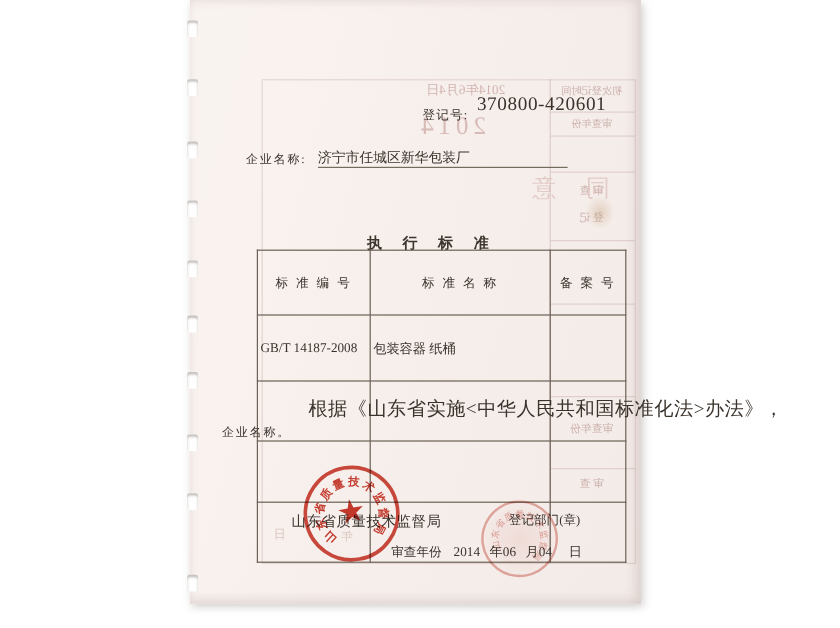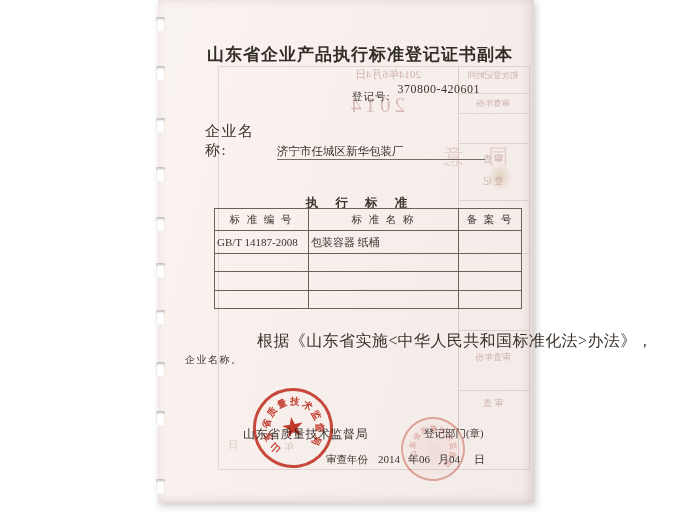--- a/index.html
+++ b/index.html
@@ -45,32 +45,32 @@
   .gmisc2{left:126px;top:440px;font-size:10px;color:rgba(200,168,162,0.6);}
   .stain{position:absolute;left:330px;top:163px;width:24px;height:28px;border-radius:50%;
          background:radial-gradient(rgba(180,140,90,0.30),rgba(180,140,90,0) 70%);z-index:2;}
 
   
   .printed{position:absolute;z-index:3;}
   .title{left:36px;right:8px;top:43px;text-align:center;font-size:17px;font-weight:700;
          letter-spacing:1px;color:#332d27;}
   .regno{left:194px;top:79px;}
   .regno .lbl{font-size:10.5px;position:relative;top:7px;letter-spacing:1px;}
-  .regno .num{font-size:12px;margin-left:7px;letter-spacing:0.5px;}
+  .regno .num{font-size:16px;margin-left:7px;letter-spacing:0.5px;}
   .field{left:47px;}
   .f1{top:122px}.f2{top:148px}.f3{top:175px}
-  .flabel{display:inline-block;width:58px;font-size:15px;letter-spacing:1.5px;vertical-align:bottom;}
+  .flabel{display:inline-block;width:58px;font-size:10px;letter-spacing:1.5px;vertical-align:bottom;}
   .fval{display:inline-block;width:208px;height:14px;border-bottom:1px solid #756a5e;
-        margin-left:14px;font-size:11.5px;vertical-align:bottom;padding-bottom:1px;white-space:nowrap;}
+        margin-left:2px;font-size:11.5px;vertical-align:bottom;padding-bottom:1px;white-space:nowrap;}
   .f3 .fval{width:200px;}
   .section-title{left:90px;right:62px;top:195px;text-align:center;font-size:12.5px;
                  font-weight:600;letter-spacing:7px;color:#3d362f;font-family:Liberation Serif, serif;}
   table.std{position:absolute;left:56px;top:208px;z-index:3;border-collapse:collapse;
             table-layout:fixed;width:292px;}
-  table.std td{border:1px solid #6b6055;font-size:11px;padding:0 2px;overflow:hidden;white-space:nowrap;}
+  table.std td{border:1px solid #6b6055;font-size:11px;padding:16px 2px;overflow:hidden;white-space:nowrap;}
   td.c1{width:89px;}td.c2{width:145px;padding-left:4px;}td.c3{width:58px;}
   tr.hd td{height:21px;text-align:center;font-size:10.5px;letter-spacing:2px;}
   tr.r1 td{height:22px;}tr.r2 td{height:17px;}tr.r3 td{height:18px;}tr.r4 td{height:17px;}
   .stmt1{left:99px;top:331px;font-size:16px;letter-spacing:0.4px;white-space:nowrap;}
   .stmt2{left:27px;top:353px;font-size:10px;letter-spacing:1.5px;white-space:nowrap;}
   .issuer{left:85px;top:426px;font-size:12px;letter-spacing:0.5px;white-space:nowrap;}
   .dept{left:266px;top:427px;font-size:10.5px;white-space:nowrap;}
   .dateline{left:168px;top:452px;font-size:10.5px;white-space:nowrap;}
   .dateline .dp{font-size:11px;}
   .dp1{margin-left:10px;}.dp2{margin-left:8px;}.dp3{margin-left:8px;}.dp4{margin-left:14px;}
@@ -122,21 +122,20 @@
     <div class="gc-label gcl5">审查年份</div>
     <div class="gc-label gcl6">审 查</div>
   </div>
   <div class="ghost gdate">2014年6月4日</div>
   <div class="ghost gyear">2014</div>
   <div class="ghost gapprove">同意</div>
   <div class="ghost gmisc1">日</div>
   <div class="ghost gmisc2">年</div>
   <div class="stain"></div>
 
-  <div class="printed title">山东省企业产品执行标准登记证书副本</div>
 
   <div class="printed regno">
     <span class="lbl">登记号:</span><span class="num">370800-420601</span>
   </div>
 
   <div class="printed field f1">
     <span class="flabel">企业名称:</span><span class="fval">济宁市任城区新华包装厂</span>
   </div>
 
   <div class="printed section-title">执 行 标 准</div>

